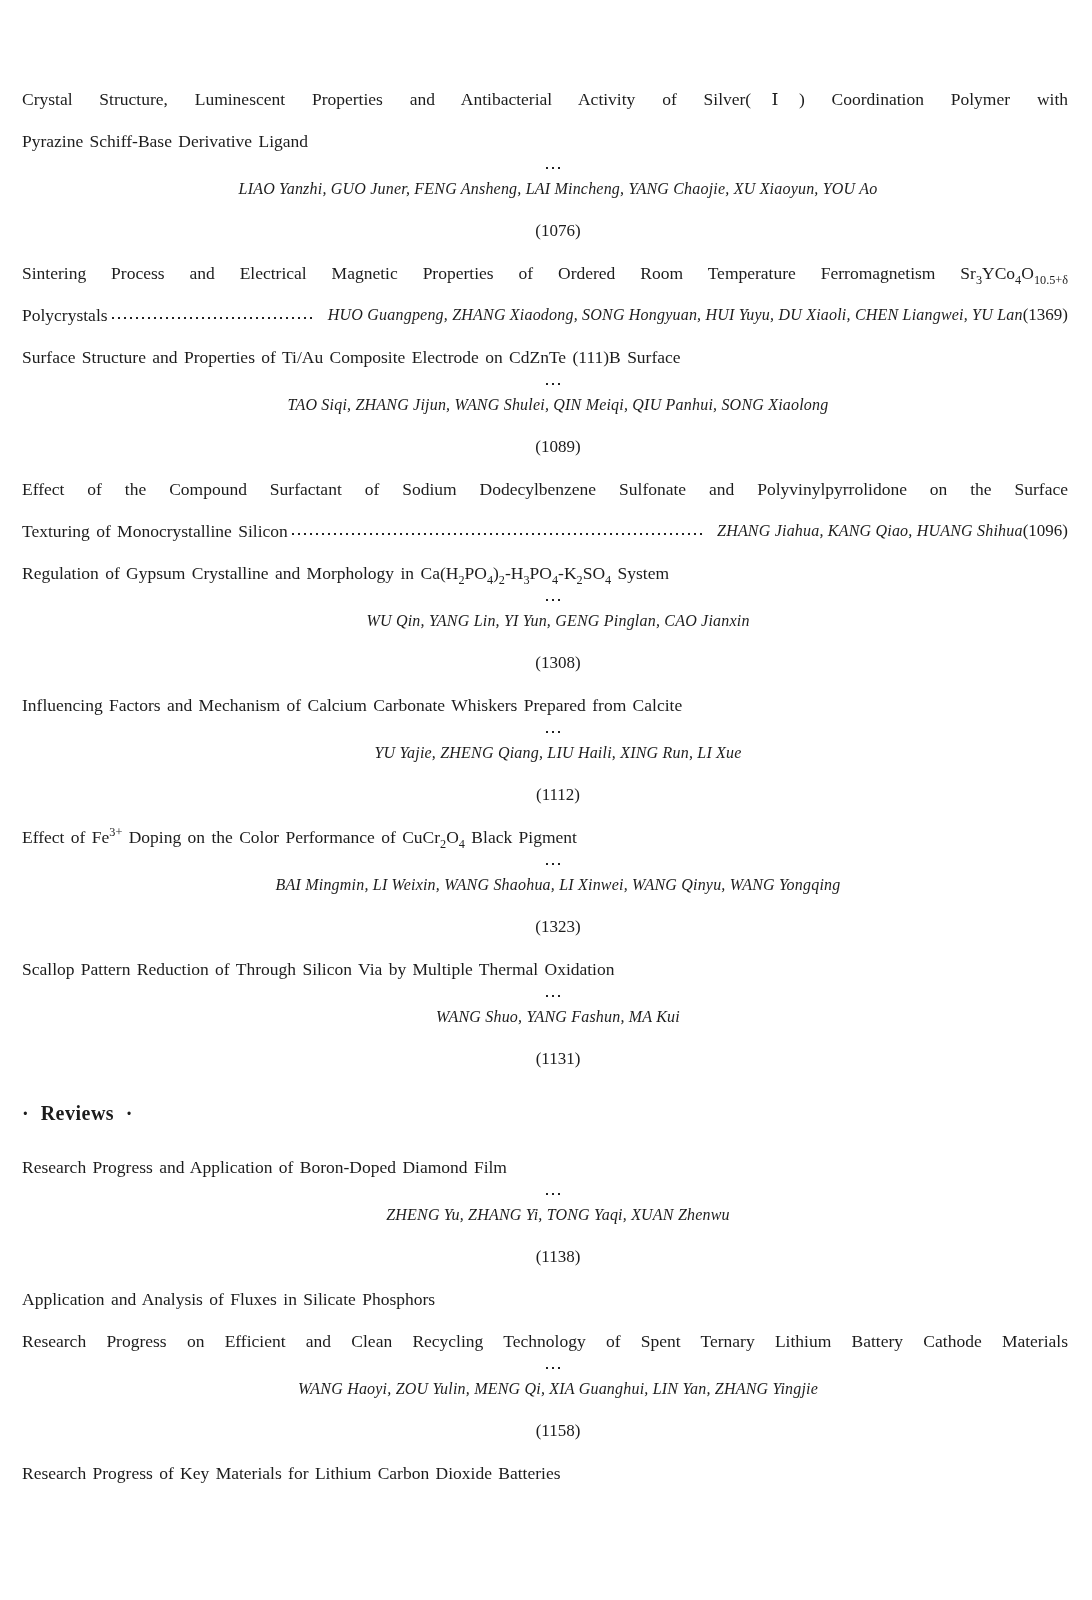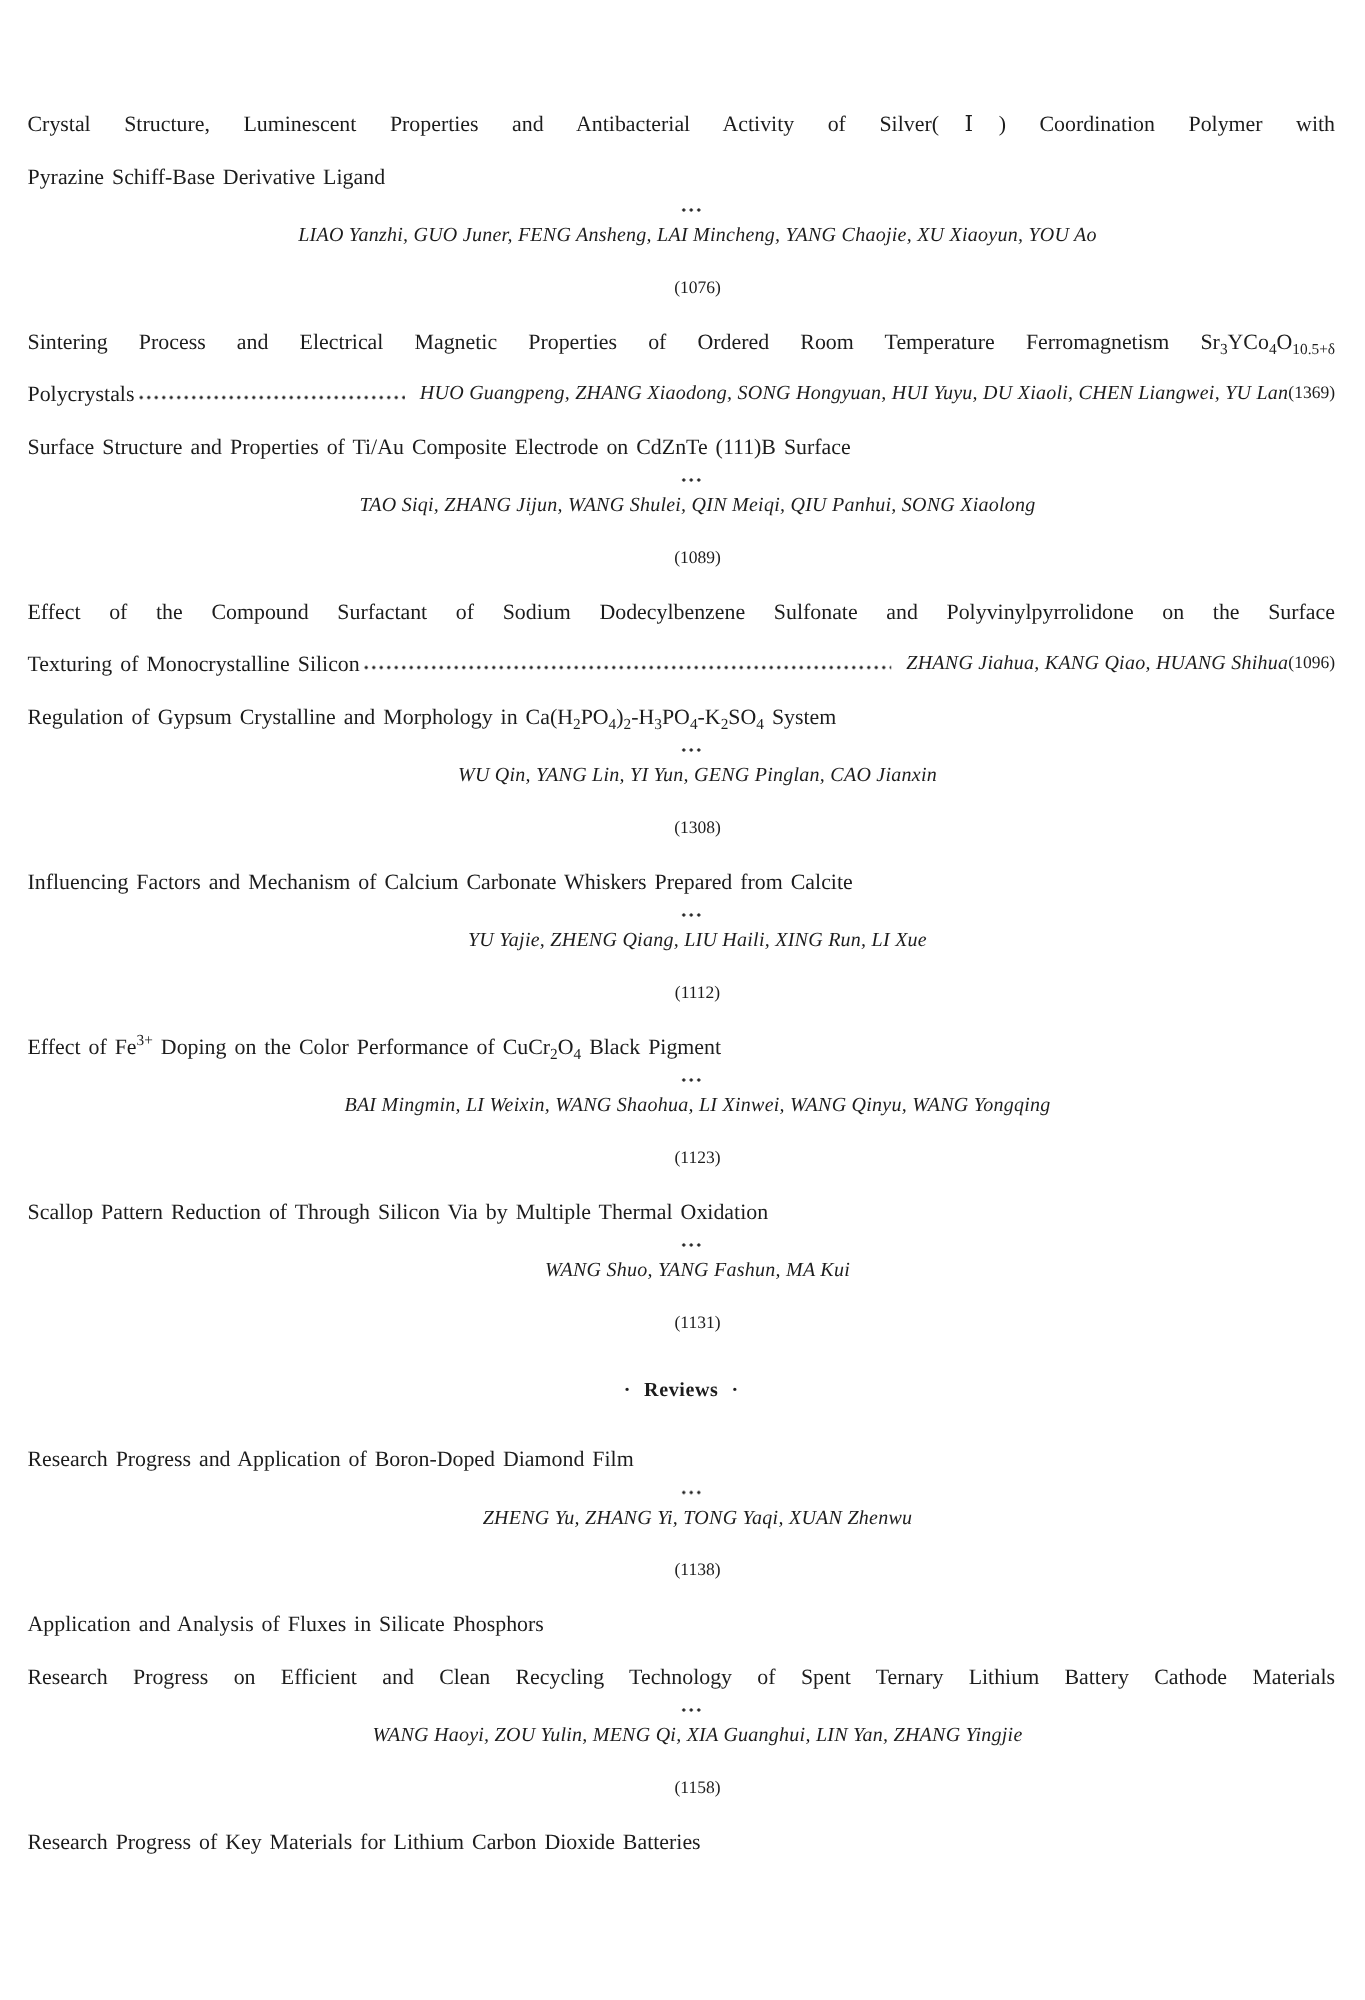--- a/index.html
+++ b/index.html
@@ -66,27 +66,26 @@
   }
   .authors {
     flex: none;
     font-style: italic;
     font-size: 16px;
     white-space: nowrap;
     letter-spacing: 0.2px;
   }
   .pgnum {
     font-style: normal;
-    font-size: 14px;
+    font-size: 17px;
     white-space: nowrap;
   }
   .section-header {
-    text-align: center;
     font-weight: bold;
-    font-size: 16px;
+    font-size: 20px;
     line-height: 42px;
     margin: 12px 0;
     letter-spacing: 0.5px;
     word-spacing: 6px;
   }
   sub, sup {
     font-size: 70%;
     line-height: 0;
   }
 </style>
@@ -150,21 +149,21 @@
       <span class="authors">YU Yajie, ZHENG Qiang, LIU Haili, XING Run, LI Xue</span>
         <span class="pgnum">(1112)</span>
     </div>
   </div>
 
   <div>
     <div class="t-line">Effect of Fe<sup>3+</sup> Doping on the Color Performance of CuCr<sub>2</sub>O<sub>4</sub> Black Pigment</div>
     <div class="a-line">
       <span class="leader"></span>
       <span class="authors">BAI Mingmin, LI Weixin, WANG Shaohua, LI Xinwei, WANG Qinyu, WANG Yongqing</span>
-        <span class="pgnum">(1123)</span>
+        <span class="pgnum">(1323)</span>
     </div>
   </div>
 
   <div>
     <div class="t-line">Scallop Pattern Reduction of Through Silicon Via by Multiple Thermal Oxidation</div>
     <div class="a-line">
       <span class="leader"></span>
       <span class="authors">WANG Shuo, YANG Fashun, MA Kui</span>
         <span class="pgnum">(1131)</span>
     </div>

